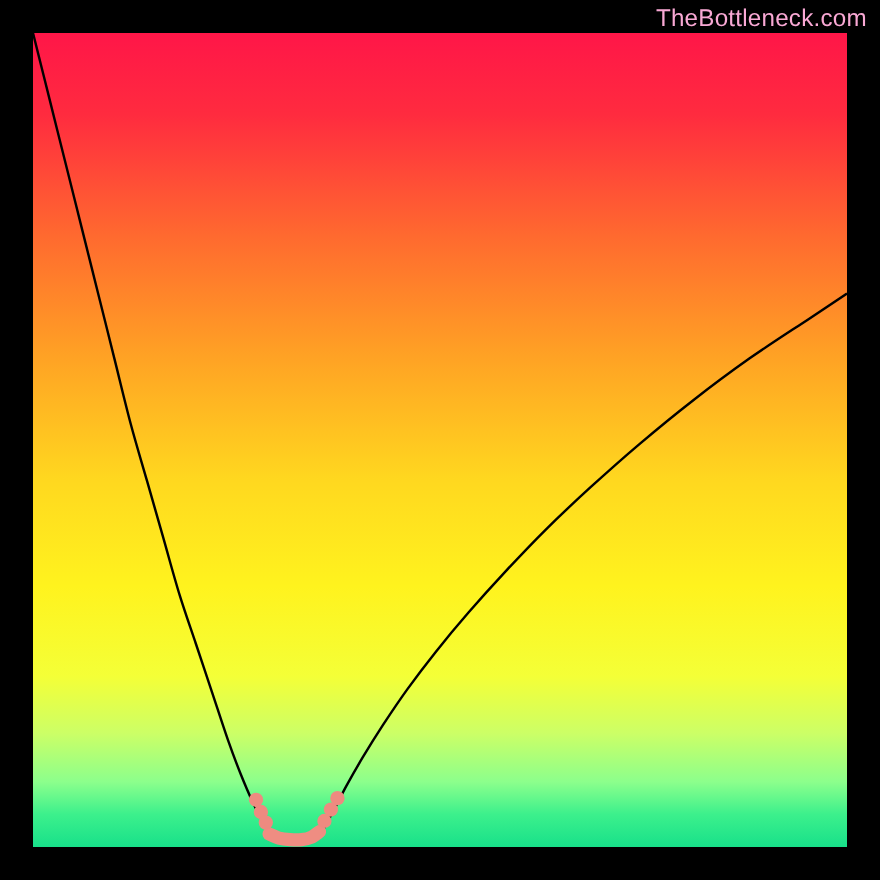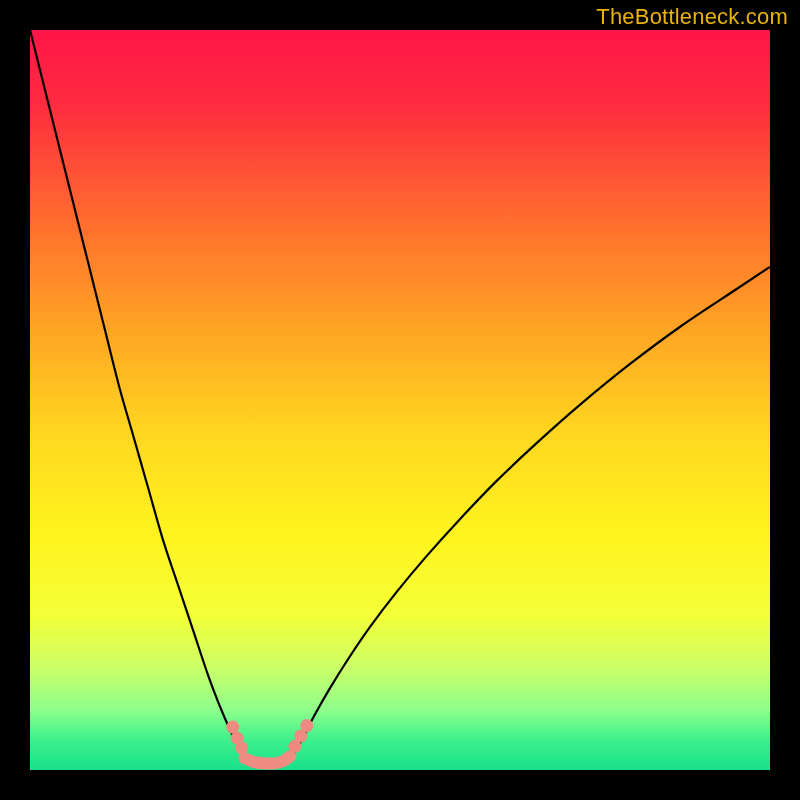--- a/index.html
+++ b/index.html
@@ -14,21 +14,21 @@
   .frame {
     position: relative;
     width: 800px;
     height: 800px;
     background: #000;
   }
   .watermark {
     position: absolute;
     top: 4px;
     right: 12px;
-    color: #eab308;
+    color: #f9a8d4;
     font-size: 22px;
     font-weight: 400;
     letter-spacing: 0.2px;
     z-index: 10;
   }
   svg {
     position: absolute;
     top: 0;
     left: 0;
   }

